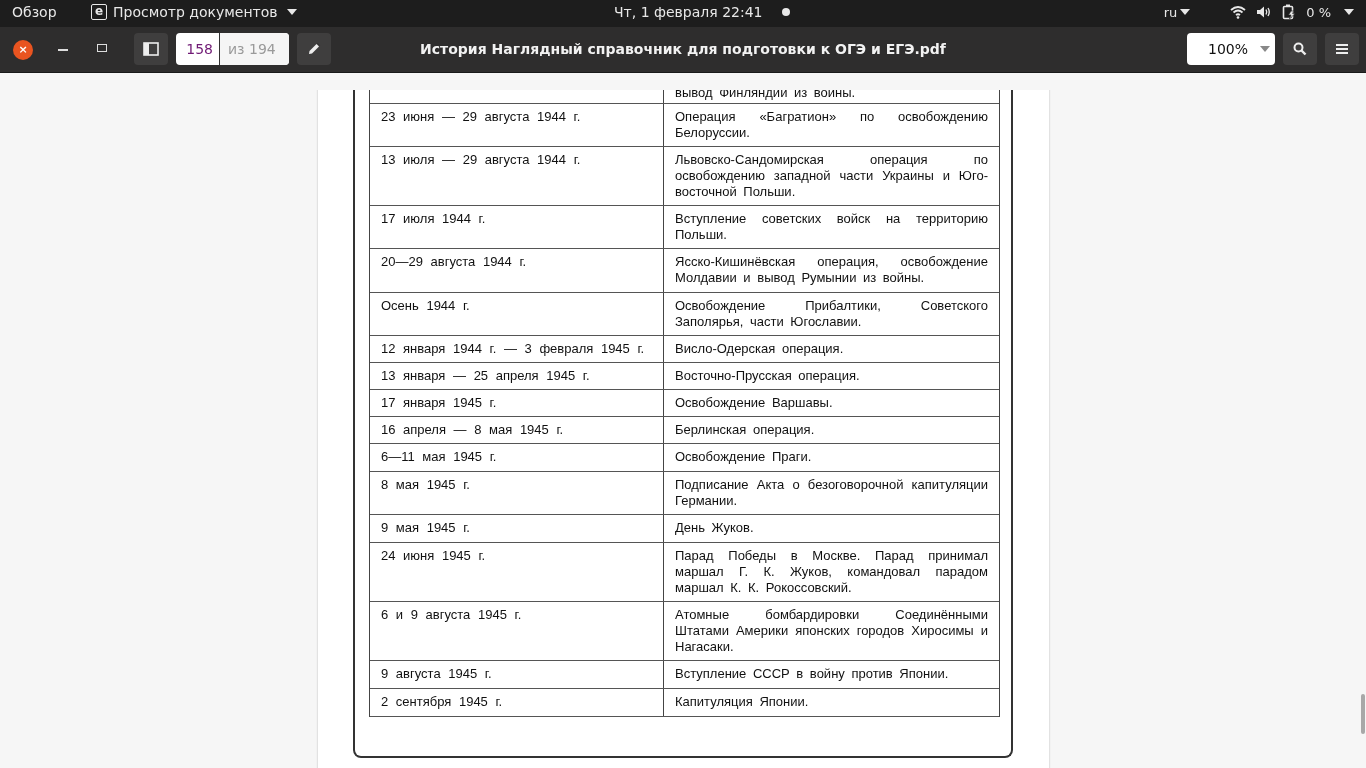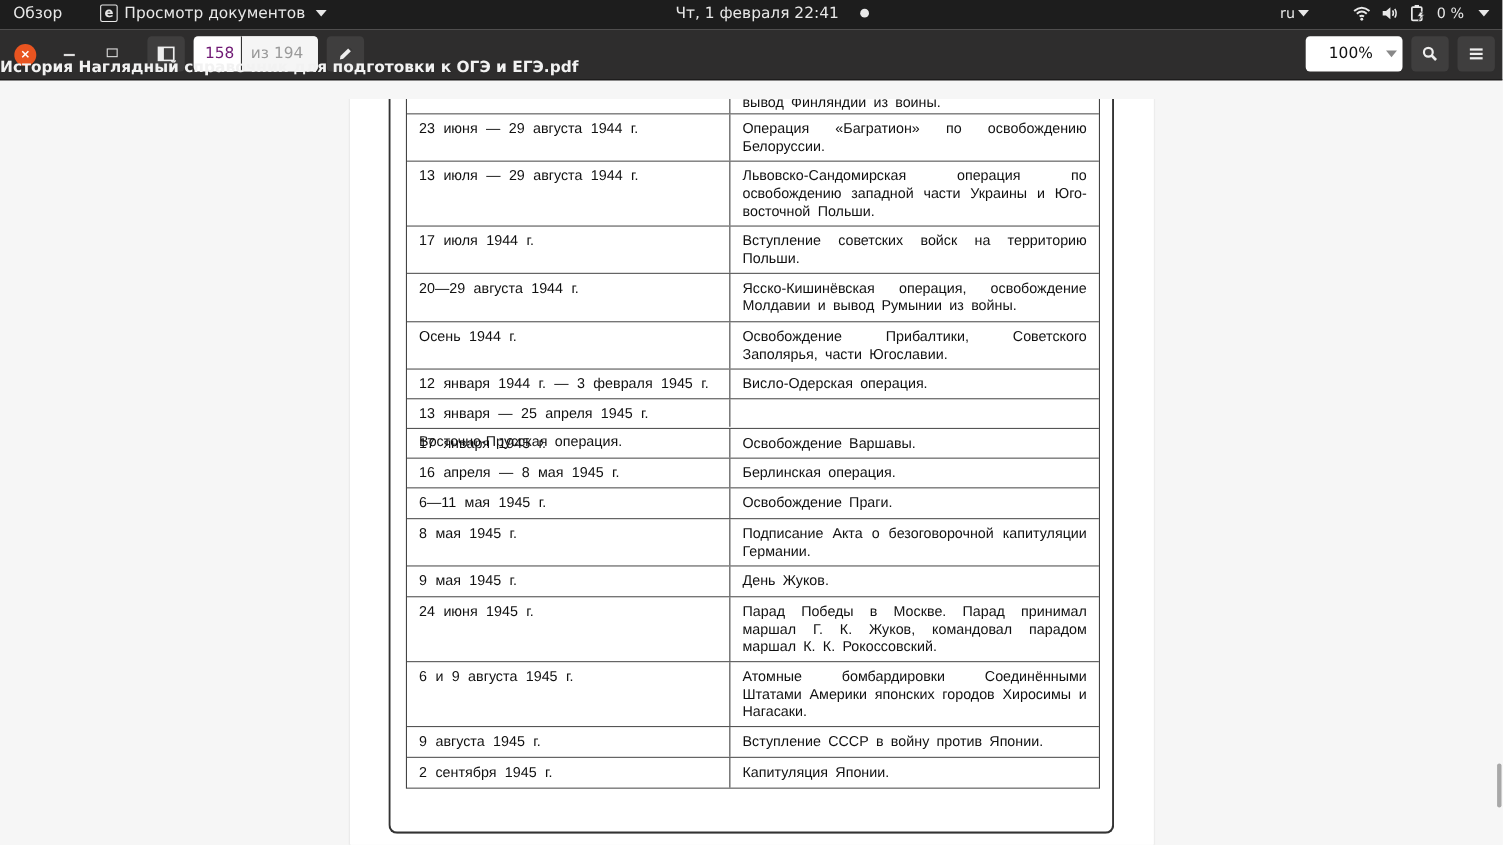--- a/index.html
+++ b/index.html
@@ -44,22 +44,22 @@
     .edit-btn { left: 297px; }
     .search-btn { left: 1283px; }
     .menu-btn { left: 1325px; }
     .pagebox {
       position: absolute; left: 176px; top: 6px; height: 32px; width: 113px;
       background: #fff; border-radius: 4px; display: flex; overflow: hidden;
     }
     .pagebox .cur { width: 44px; text-align: right; padding-right: 6px; color: #701a75; font-size: 14px; line-height: 32px; border-right: 1px solid #333; }
     .pagebox .total { flex: 1; background: #f5f5f5; color: #9a9a9a; font-size: 14px; line-height: 32px; padding-left: 8px; }
     .doctitle {
-      position: absolute; left: 0; width: 1366px; top: 14px; text-align: left;
-      font-size: 14px; font-weight: bold; color: #f2f2f2; margin-top: 12px;
+      position: absolute; left: 0; width: 1366px; top: 14px; text-align: center;
+      font-size: 14px; font-weight: bold; color: #f2f2f2;
     }
     .zoombox {
       position: absolute; left: 1187px; top: 6px; width: 88px; height: 32px; background: #fff;
       border-radius: 4px; display: flex; align-items: center; color: #111; font-size: 14px;
     }
     .zoombox .val { margin-left: 21px; }
     .zoombox .zcaret { margin-left: 12px; width: 0; height: 0; border-left: 5px solid transparent; border-right: 5px solid transparent; border-top: 6px solid #888; }
 
     
     .viewport { position: absolute; left: 0; top: 90px; width: 1366px; height: 694px; background: #f6f6f6; overflow: hidden; }
@@ -201,21 +201,21 @@
     <div class="c2">Ясско-Кишинёвская операция, освобождение Молдавии и вывод Румынии из войны.</div>
   </div>
         <div class="row" style="height: 43px;">
     <div class="c1">Осень 1944 г.</div>
     <div class="c2">Освобождение Прибалтики, Советского Заполярья, части Югославии.</div>
   </div>
         <div class="row" style="height: 27px;">
     <div class="c1">12 января 1944 г. — 3 февраля 1945 г.</div>
     <div class="c2">Висло-Одерская операция.</div>
   </div>
-        <div class="row" style="height: 27px; flex-direction: column;">
+        <div class="row" style="height: 27px;">
     <div class="c1">13 января — 25 апреля 1945 г.</div>
     <div class="c2">Восточно-Прусская операция.</div>
   </div>
         <div class="row" style="height: 27px;">
     <div class="c1">17 января 1945 г.</div>
     <div class="c2">Освобождение Варшавы.</div>
   </div>
         <div class="row" style="height: 27px;">
     <div class="c1">16 апреля — 8 мая 1945 г.</div>
     <div class="c2">Берлинская операция.</div>

